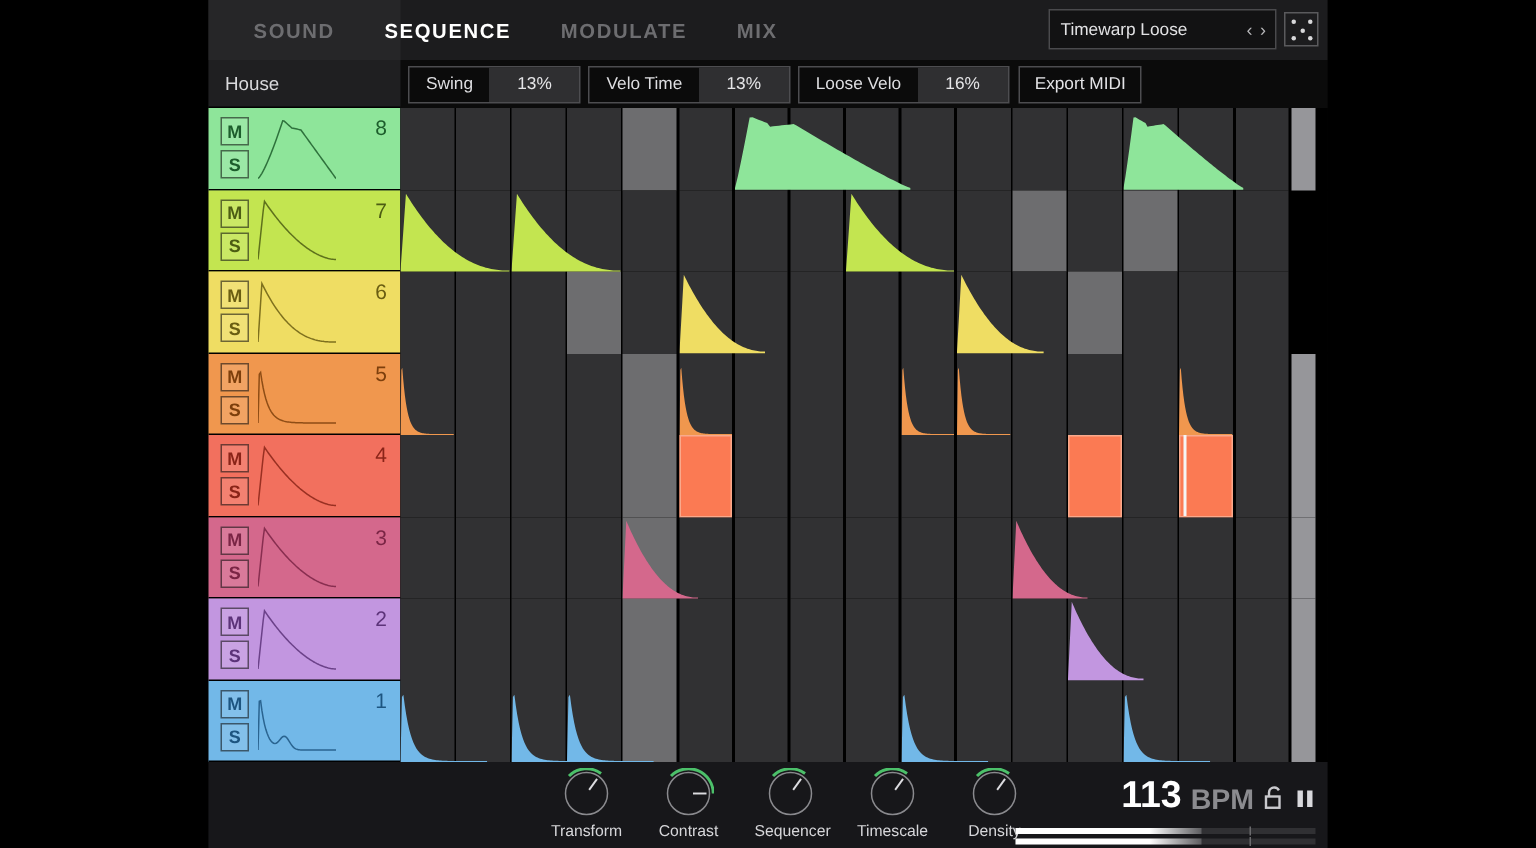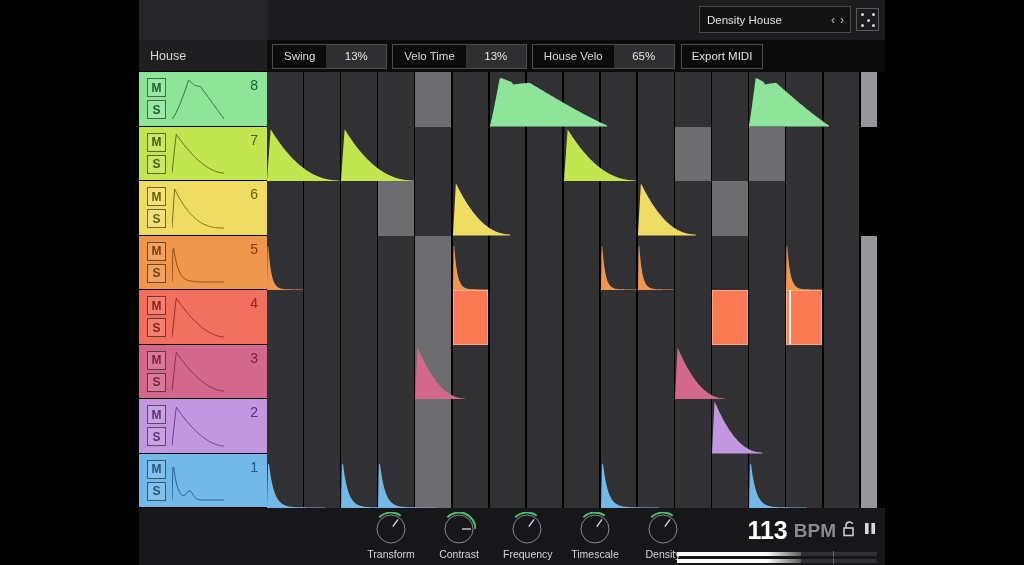--- a/index.html
+++ b/index.html
@@ -144,21 +144,21 @@
   }
   .knob { width: 48px; text-align: center; cursor: pointer; }
   .knob svg { display: block; margin: 0 auto; }
   .knob span {
     display: block; color: #d6d6d9; font-size: 10.5px; margin-top: 2px;
   }
   .bpm-area {
     position: absolute; right: 8px; top: 8px; width: 200px;
   }
   .bpm-row {
-    display: flex; align-items: center; justify-content: flex-end; gap: 6px;
+    display: flex; align-items: flex-end; justify-content: flex-end; gap: 6px;
   }
   .bpm-num { color: #fff; font-size: 25px; font-weight: bold; }
   .bpm-unit { color: #8b8b8f; font-size: 19px; font-weight: bold; }
   .lock, .pause { cursor: pointer; }
   .meters { margin-top: 7px; }
   .meter {
     height: 4px; margin-bottom: 3px; position: relative;
     background: #303033;
   }
   .meter i {
@@ -169,22 +169,28 @@
     position: absolute; top: -1px; width: 1px; height: 6px; background: #6a6a6d;
   }
 </style>
 </head>
 <body>
 
 <div id="app">
 
   <div class="header">
     <div class="logo-bar"></div>
+    <div class="navtabs" id="navtabs">
+        <div class="navtab">SOUND</div>
+        <div class="navtab active">SEQUENCE</div>
+        <div class="navtab">MODULATE</div>
+        <div class="navtab">MIX</div>
+      </div>
     <div class="preset-wrap">
-      <div class="preset-name">Density House</div>
+      <div class="preset-name">Timewarp Loose</div>
       <div class="preset-arrows">
         <span>‹</span>
         <span>›</span>
       </div>
     </div>
     <div class="dice" id="dice">
         <i style="left: 4px; top: 4px;"></i>
         <i style="left: 15px; top: 4px;"></i>
         <i style="left: 9.5px; top: 9.5px;"></i>
         <i style="left: 4px; top: 15px;"></i>
@@ -197,22 +203,22 @@
     <div id="tbgroups" style="display:flex;align-items:center;">
         <div class="tb-group">
           <div class="tb-label">Swing</div>
           <div class="tb-val">13%</div>
         </div>
         <div class="tb-group">
           <div class="tb-label">Velo Time</div>
           <div class="tb-val">13%</div>
         </div>
         <div class="tb-group">
-          <div class="tb-label">House Velo</div>
-          <div class="tb-val">65%</div>
+          <div class="tb-label">Loose Velo</div>
+          <div class="tb-val">16%</div>
         </div>
       </div>
     <div class="tb-btn">Export MIDI</div>
   </div>
 
   <div class="seq">
     <div class="track-col" id="trackcol">
         <div class="track-head" style="background: rgb(142, 229, 154);">
           <div class="ms">
             <div style="color: rgb(29, 93, 44);">M</div>
@@ -526,21 +532,21 @@
             <line x1="20" y1="17" x2="29" y2="16.999999999999996" stroke="#dcdce0" stroke-width="1.3"></line>
           </svg>
           <span>Contrast</span>
         </div>
         <div class="knob">
           <svg viewBox="0 0 34 34" width="34" height="34">
             <path d="M 5.33 5.33 A 16.5 16.5 0 0 1 26.70 3.65" fill="none" stroke="#4cc06a" stroke-width="2"></path>
             <circle cx="17" cy="17" r="14" fill="none" stroke="#8a8a8e" stroke-width="1"></circle>
             <line x1="18.76335575687742" y1="14.572949016875157" x2="24.053423027509673" y2="7.291796067500629" stroke="#dcdce0" stroke-width="1.3"></line>
           </svg>
-          <span>Frequency</span>
+          <span>Sequencer</span>
         </div>
         <div class="knob">
           <svg viewBox="0 0 34 34" width="34" height="34">
             <path d="M 5.33 5.33 A 16.5 16.5 0 0 1 26.70 3.65" fill="none" stroke="#4cc06a" stroke-width="2"></path>
             <circle cx="17" cy="17" r="14" fill="none" stroke="#8a8a8e" stroke-width="1"></circle>
             <line x1="18.76335575687742" y1="14.572949016875157" x2="24.053423027509673" y2="7.291796067500629" stroke="#dcdce0" stroke-width="1.3"></line>
           </svg>
           <span>Timescale</span>
         </div>
         <div class="knob">

